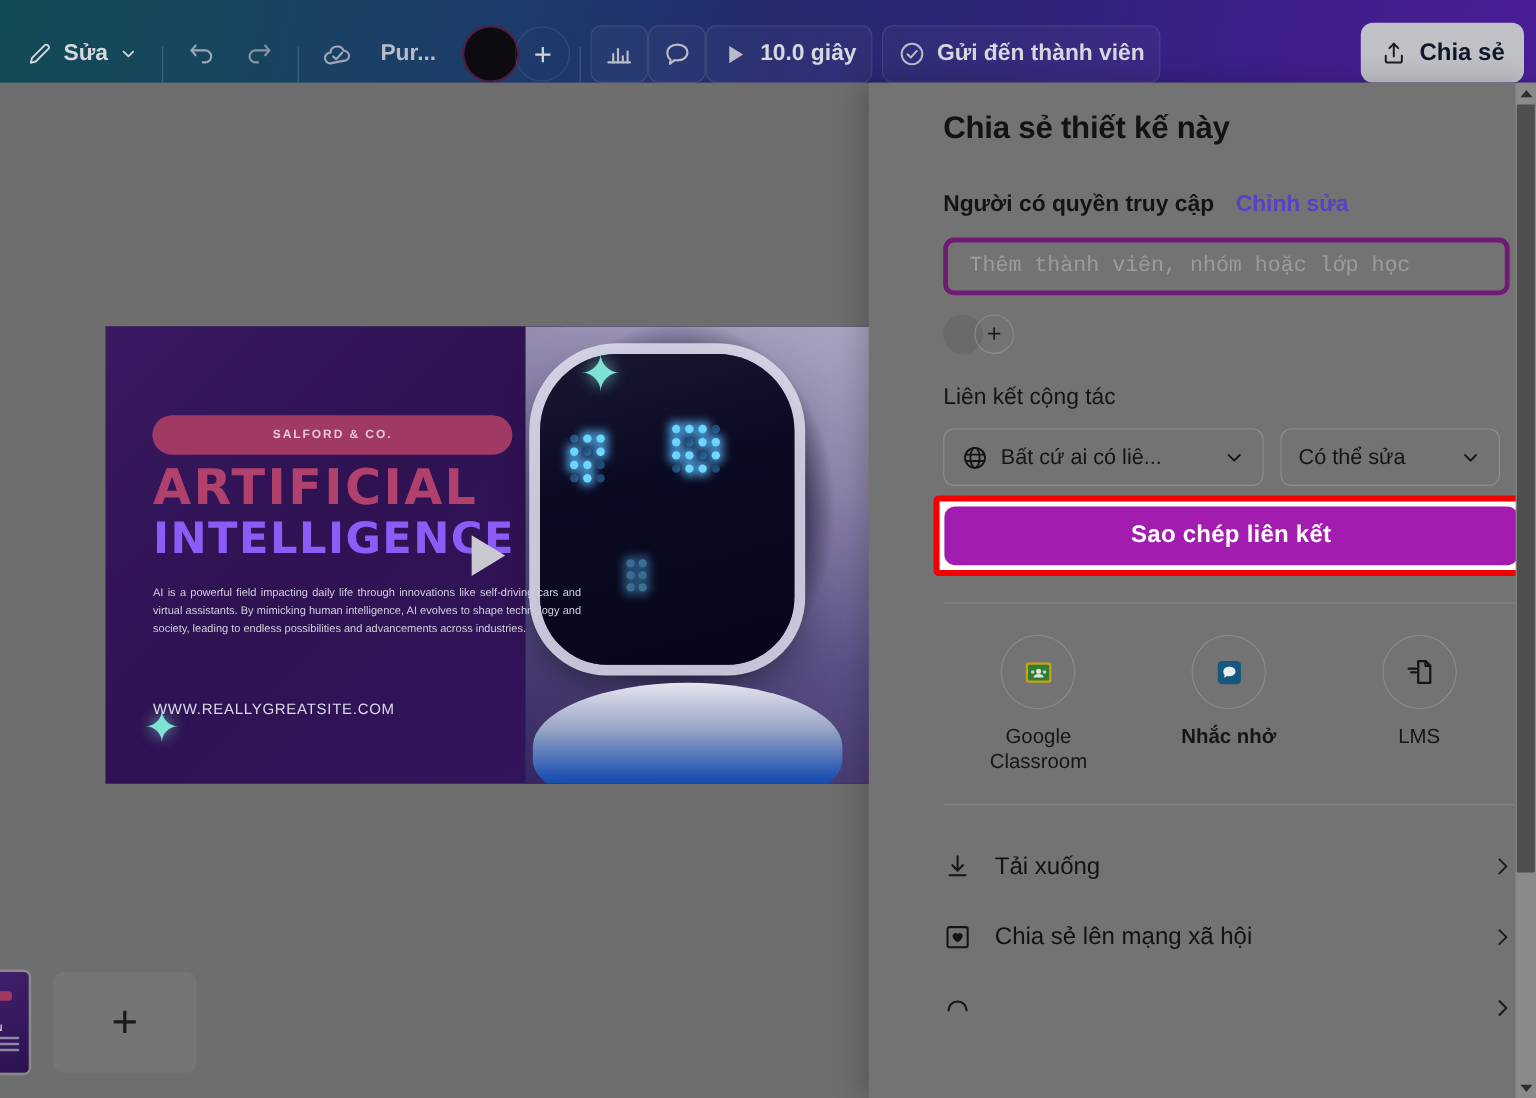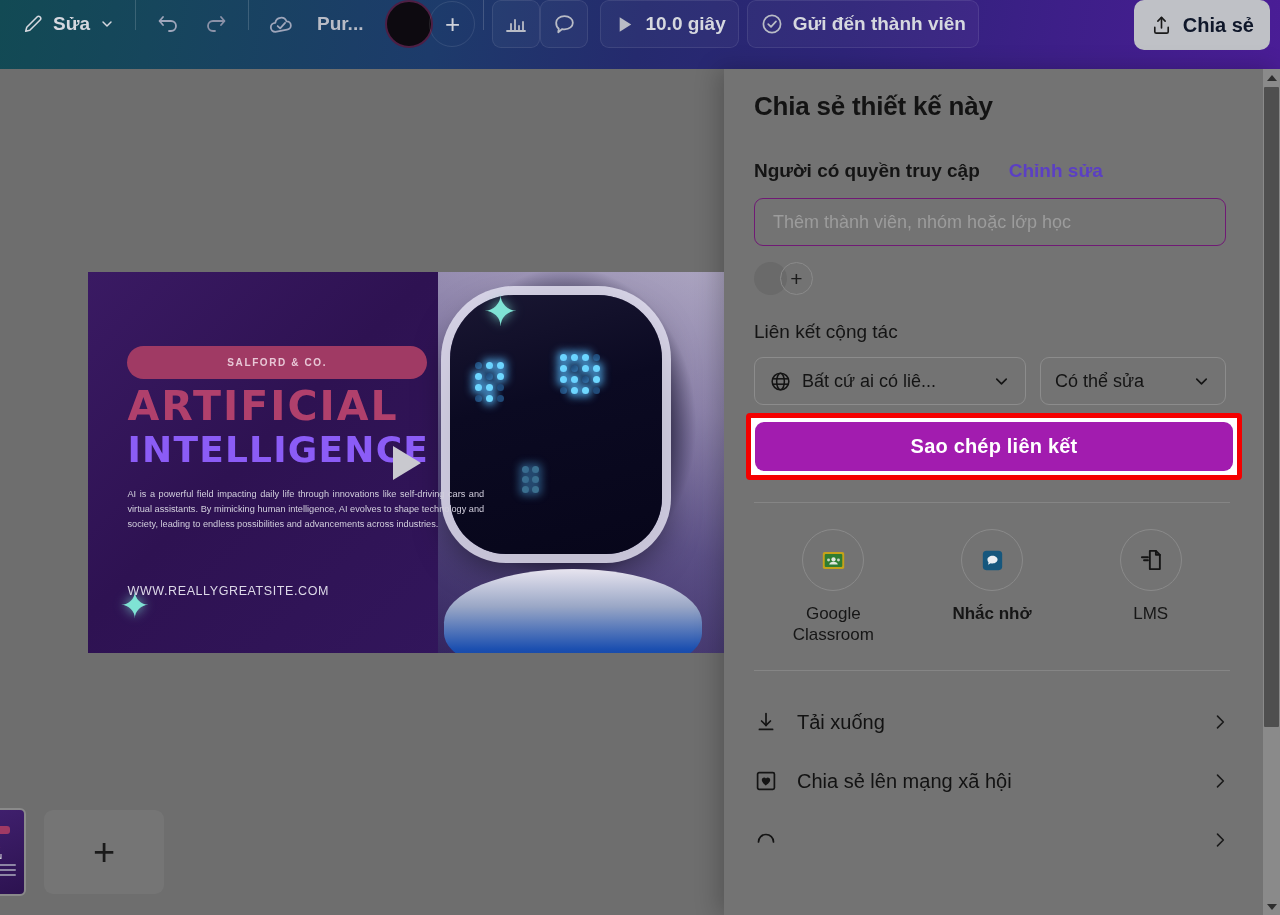--- a/index.html
+++ b/index.html
@@ -8,21 +8,21 @@
     overflow: hidden;
     font-family: "Liberation Sans", "DejaVu Sans", sans-serif;
     background: #6e6e6e;
   }
   #root { position: relative; width: 1280px; height: 915px; }
 
   
   .toolbar {
     position: absolute; left: 0; top: 0; width: 1280px; height: 69px;
     background: linear-gradient(100deg, #124a54 0%, #16465c 12%, #1d3b6b 34%, #252a6e 50%, #2e2479 66%, #3d1f88 82%, #4a1d96 100%);
-    display: flex; align-items: flex-start; gap: 0px; padding: 0 10px;
+    display: flex; align-items: flex-end; gap: 0px; padding: 0 10px;
     overflow: hidden;
   }
   .tb-btn {
     display: flex; align-items: center; gap: 9px;
     height: 48px; padding: 0 12px; border-radius: 9px;
     color: #d6d8df; font-size: 19px; font-weight: 700;
     border: 1px solid rgba(255,255,255,0.09);
     background: rgba(255,255,255,0.035);
     white-space: nowrap;
   }
@@ -149,35 +149,35 @@
   .add-page .plus { font-size: 38px; color: #1a1a1a; font-weight: 300; line-height: 1; }
 
   
   .share-panel {
     position: absolute; right: 0; top: 69px;
     width: 556px; height: 846px;
     background: #737373;
     box-shadow: -6px 0 22px rgba(0,0,0,0.22);
     overflow: hidden;
   }
-  .panel-inner { padding: 22px 30px 0 30px; }
+  .panel-inner { padding: 22px 30px 0 30px; margin-left: 32px; }
   .panel-title {
     font-size: 26px; font-weight: 700; color: #131313; letter-spacing: -0.2px;
     margin-bottom: 38px;
   }
   .row-label-line {
-    display: flex; align-items: baseline; gap: 29px; margin-bottom: 16px;
+    display: flex; align-items: baseline; gap: 18px; margin-bottom: 16px;
   }
   .row-label { font-size: 19px; font-weight: 700; color: #141414; }
   .row-link { font-size: 19px; font-weight: 700; color: #5b3fc4; }
   .text-input {
     width: 472px; height: 48px; border-radius: 9px;
-    border: 1px solid #701a75; background: transparent;
+    border: 4px solid #701a75; background: transparent;
     display: flex; align-items: center; padding: 0 18px;
-    color: #9c9c9c; font-size: 18px;
+    color: #9c9c9c; font-size: 18px; font-family: Liberation Mono, monospace;
   }
   .avatar-row { display: flex; align-items: center; margin-top: 16px; }
   .avatar {
     width: 33px; height: 33px; border-radius: 50%; background: #6a6a6a;
   }
   .avatar-add {
     width: 33px; height: 33px; border-radius: 50%;
     border: 1px solid #8a8a8a; margin-left: -7px;
     display: flex; align-items: center; justify-content: center;
     color: #1c1c1c; font-size: 21px; line-height: 1; font-weight: 400;
@@ -330,21 +330,21 @@
     </div>
 
     <div class="tb-btn tb-icononly">
       <span>
         <svg class="icon-svg" width="25" height="25" viewBox="0 0 24 24" fill="none" stroke="#b9bcc6" stroke-width="1.7" stroke-linejoin="round">
           <path d="M12 4c4.8 0 8 2.8 8 6.3s-3.2 6.3-8 6.3a10 10 0 0 1-2.2-.24L6 19.4l.5-3.3C5 15 4 12.8 4 10.3 4 6.8 7.2 4 12 4z"></path>
         </svg>
       </span>
     </div>
 
-    <div class="tb-btn" style="margin-left:12px;">
+    <div class="tb-btn" style="margin-left:0;">
       <span>
         <svg class="icon-svg" width="23" height="23" viewBox="0 0 24 24" fill="#b9bcc6">
             <polygon points="7,4.5 19,12 7,19.5"></polygon>
           </svg>
       </span>
       <span>10.0 giây</span>
     </div>
 
     <div class="tb-btn" style="margin-left:8px;">
       <span>

